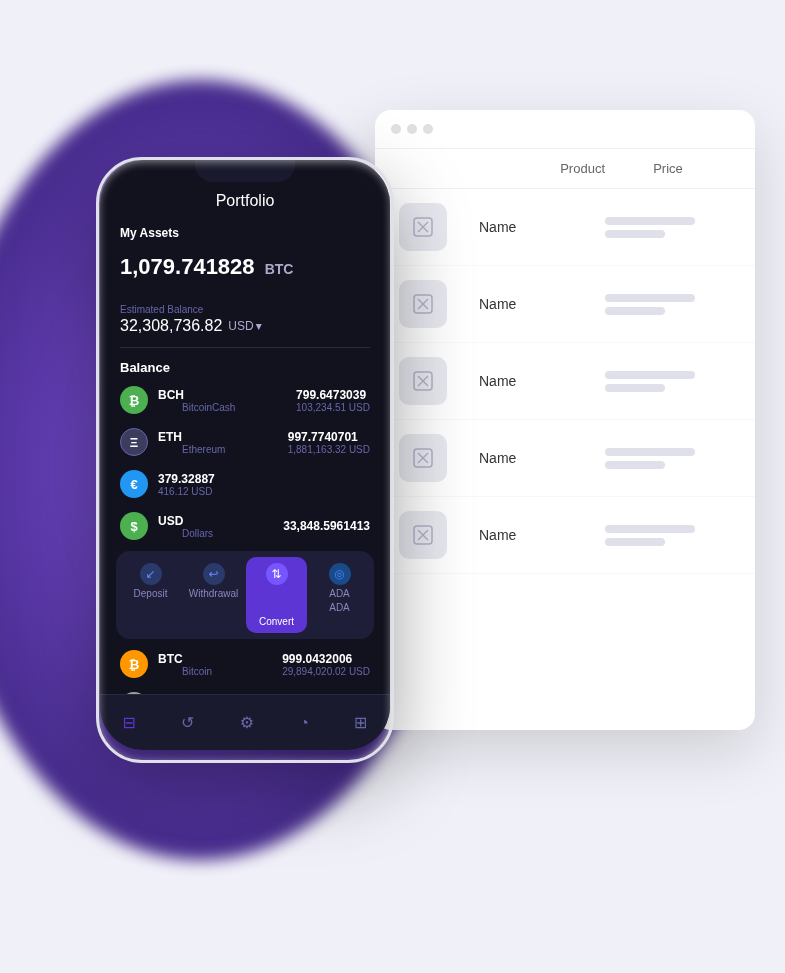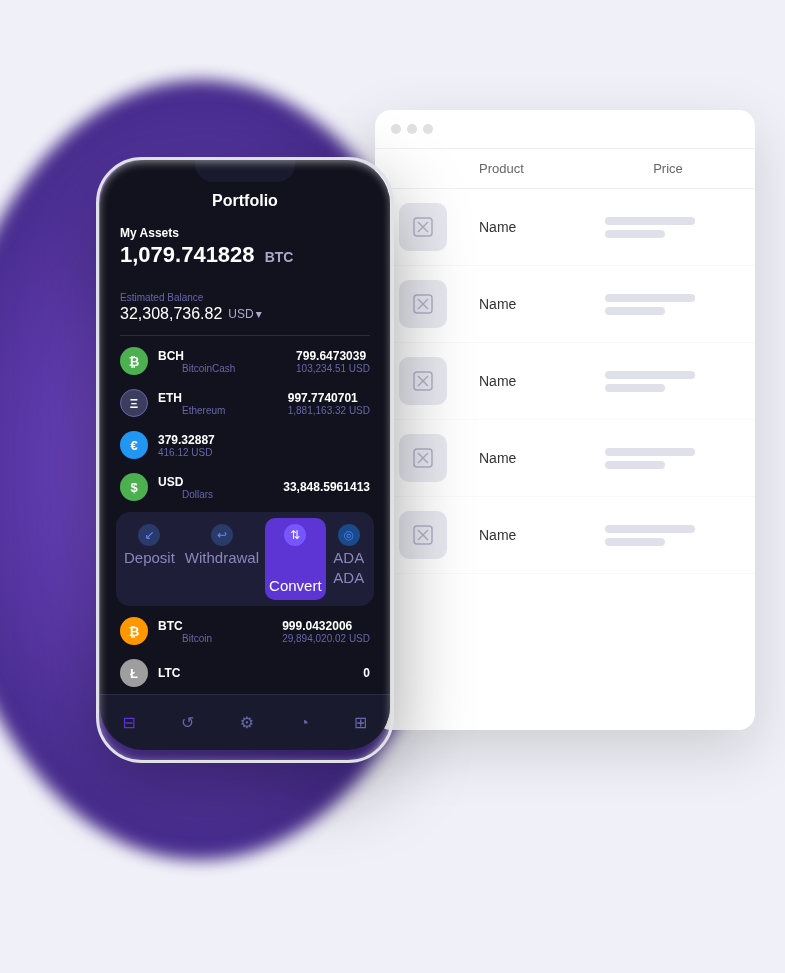--- a/index.html
+++ b/index.html
@@ -66,21 +66,21 @@
       border-bottom: 1px solid #f0f0f0;
     }
 
     .table-header span {
       font-size: 13px;
       color: #666;
       font-weight: 500;
     }
 
     .table-header span:nth-child(2) {
-      text-align: left;
+      text-align: right;
     }
 
     .table-header span:nth-child(3) {
       text-align: center;
     }
 
     .table-row {
       display: grid;
       grid-template-columns: 80px 1fr 1fr;
       align-items: center;
@@ -177,38 +177,39 @@
       overflow: hidden;
     }
 
     .phone-header {
       padding: 32px 20px 10px;
       text-align: center;
     }
 
     .phone-title {
       font-size: 16px;
-      font-weight: 700;
+      font-weight: 400;
       color: #ffffff;
       text-align: center;
     }
 
     .section-label {
       font-size: 12px;
       font-weight: 600;
       color: #ffffff;
       padding: 6px 20px 2px;
     }
 
     .balance-amount {
       padding: 0 20px;
       font-size: 22px;
       font-weight: 700;
       color: #ffffff;
       line-height: 1.2;
+      margin-top: 12px;
     }
 
     .balance-currency {
       display: inline;
       font-size: 14px;
       color: #aaaacc;
       margin-left: 4px;
     }
 
     .estimated-label {
@@ -339,21 +340,21 @@
       justify-content: center;
       font-size: 12px;
     }
 
     .action-icon.deposit-icon { background: #2a3a6a; color: #6688ff; }
     .action-icon.withdraw-icon { background: #2a3a6a; color: #6688ff; }
     .action-icon.convert-icon { background: #7755ff; color: white; }
     .action-icon.ada-icon { background: #1a4a8a; color: #4488ff; }
 
     .action-label {
-      font-size: 15px;
+      font-size: 10px;
       color: #8888bb;
       text-align: center;
     }
 
     .action-btn.active .action-label {
       color: #ffffff;
       margin-top: 28px;
     }
 
     
@@ -501,20 +502,21 @@
     <div class="estimated-value">
       <span>32,308,736.82</span>
       <span class="currency-tag">
         <span>USD</span>
         <span>▾</span>
       </span>
     </div>
 
     <div class="divider"></div>
 
+    <div class="balance-section-label">Balance</div>
 
     <div id="asset-list">
         <div class="asset-row">
     <div class="asset-icon icon-bch">₿</div>
     <div class="asset-info">
       <div class="asset-symbol">BCH</div>
       <div class="asset-name">BitcoinCash</div>
     </div>
     <div class="asset-amounts">
       <div class="asset-amount">799.6473039</div>

